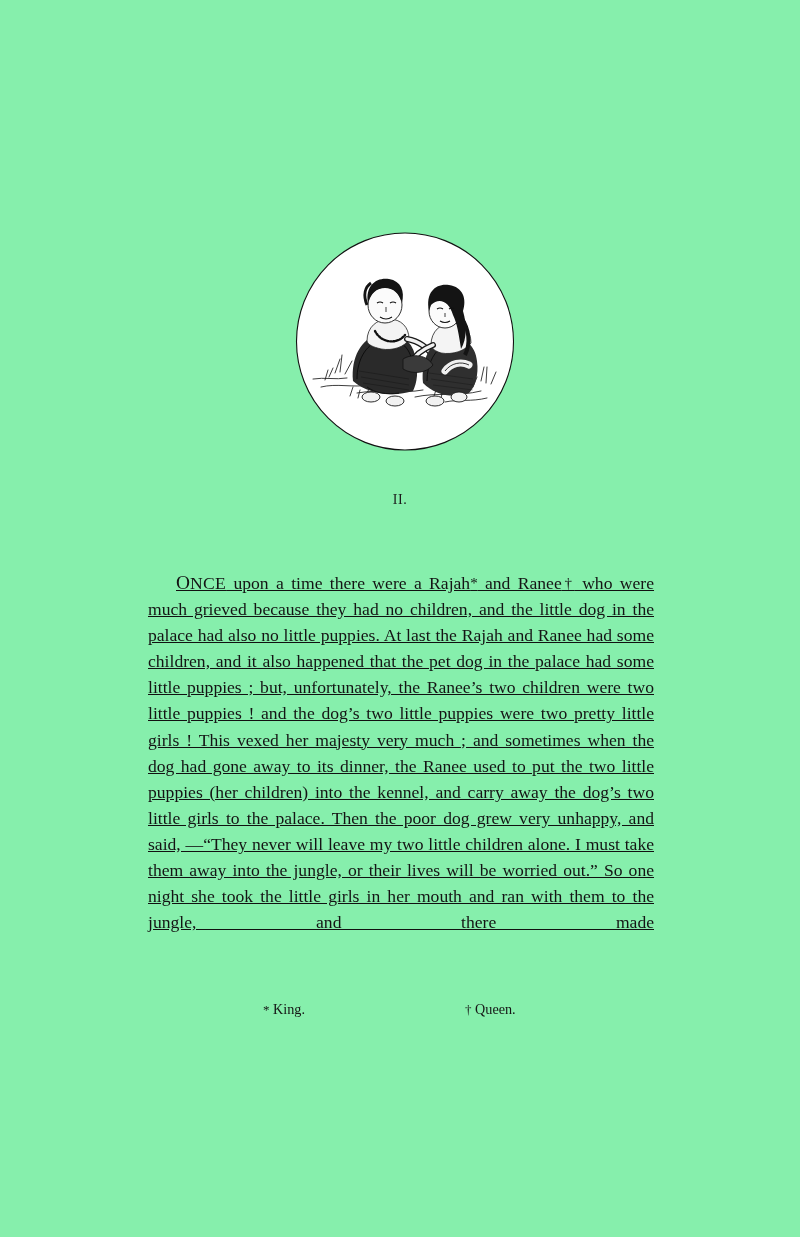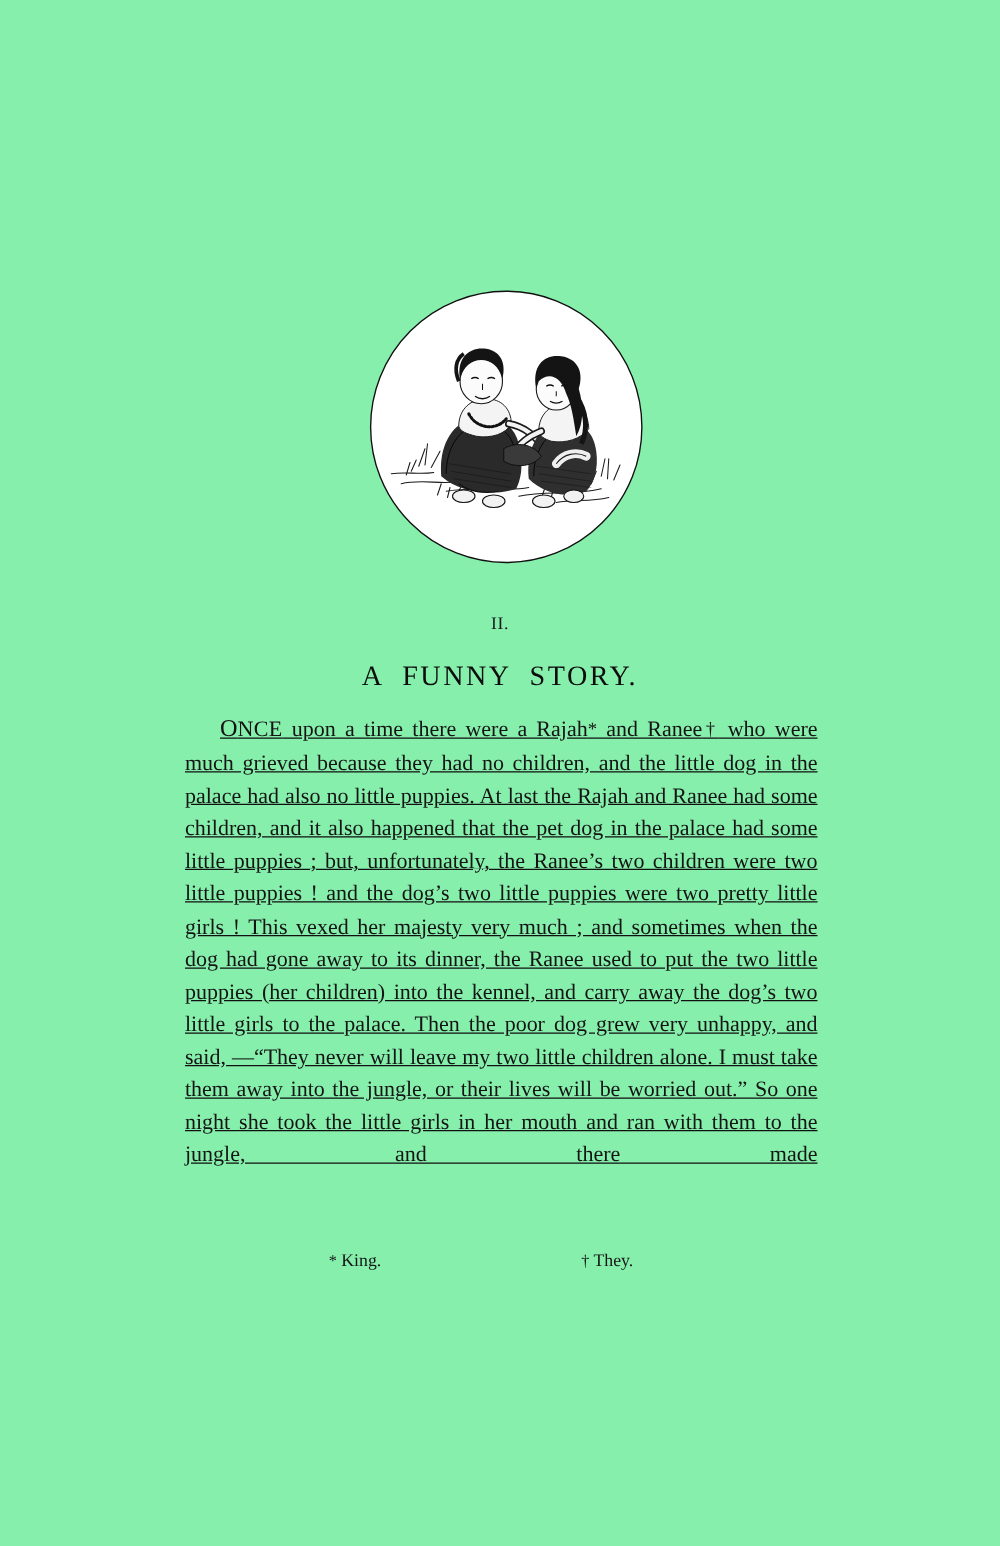--- a/index.html
+++ b/index.html
@@ -201,24 +201,23 @@
         <g stroke="#000" stroke-width="0.45" opacity="0.55">
           <path d="M64 140 l50 8 M66 146 l48 8 M68 152 l46 7"></path>
           <path d="M134 142 l44 6 M136 148 l42 6 M138 154 l40 5"></path>
         </g>
       </g>
     </svg>
   </div>
 
   <div class="chapter-number">II.</div>
 
-  <div class="chapter-title">A  FUNNY  STORY.</div>
 
   <div class="body-block">
     <p class="body-paragraph"><span class="dropinit">O</span><span class="smallcaps">NCE</span><span> upon a time there were a Rajah</span><span class="footnote-mark">*</span><span> and Ranee</span><span class="footnote-mark">†</span><span> who were much grieved because they had no children, and the little dog in the palace had also no little puppies.  At last the Rajah and Ranee had some children, and it also happened that the pet dog in the palace had some little puppies ; but, unfortunately, the Ranee’s two children were two little puppies ! and the dog’s two little puppies were two pretty little girls !  This vexed her majesty very much ; and sometimes when the dog had gone away to its dinner, the Ranee used to put the two little puppies (her children) into the kennel, and carry away the dog’s two little girls to the palace.  Then the poor dog grew very unhappy, and said, —“They never will leave my two little children alone.  I must take them away into the jungle, or their lives will be worried out.”  So one night she took the little girls in her mouth and ran with them to the jungle, and there made</span></p>
   </div>
 
   <div class="footnotes">
     <div class="footnote footnote-king"><span class="fn-sym">*</span><span> King.</span></div>
-    <div class="footnote footnote-queen"><span class="fn-sym">†</span><span> They.</span></div>
+    <div class="footnote footnote-queen"><span class="fn-sym">†</span><span> Queen.</span></div>
   </div>
 
 </div>
 
 </body></html>

